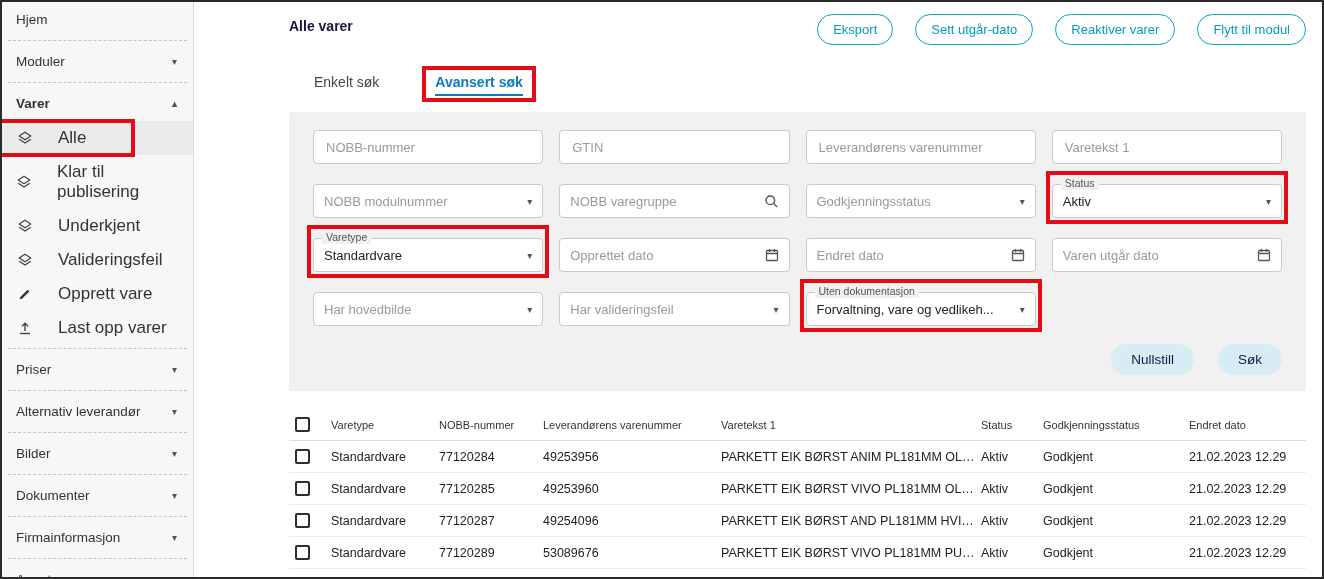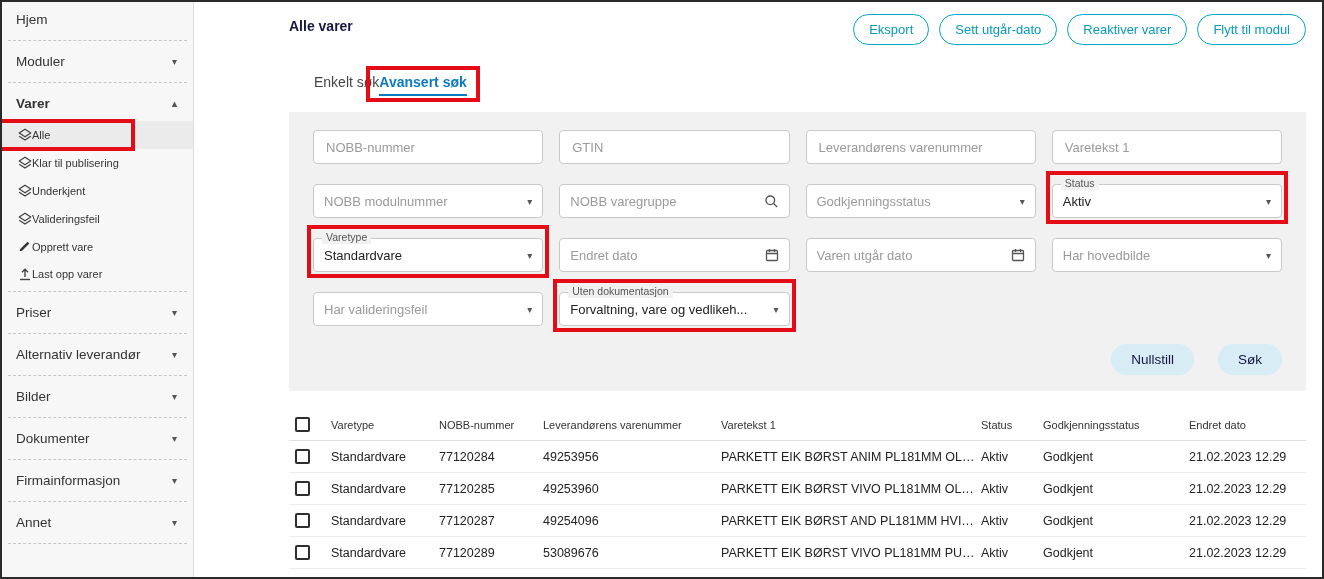--- a/index.html
+++ b/index.html
@@ -8,32 +8,32 @@
     width:1324px;height:579px;border:2px solid #2a2a2a;background:#fff;
     display:flex;overflow:hidden;
     font-family:"Liberation Sans",sans-serif;color:#222;
   }
   
   .sidebar{width:192px;flex:0 0 192px;background:#f7f7f7;border-right:1px solid #ddd;}
   .side-item{display:flex;align-items:center;justify-content:space-between;
     padding:10px 14px;font-size:13.5px;color:#333;cursor:pointer;}
   .side-item .chev{font-size:10px;color:#555;margin-right:2px;}
   .side-item.bold{font-weight:700;gap:28px;}
-  .sub-item{display:flex;align-items:center;gap:0;padding:7px 14px 7px 15px;
-    font-size:11px;color:#333;cursor:pointer;}
+  .sub-item{display:flex;align-items:center;gap:26px;padding:7px 14px 7px 15px;
+    font-size:17px;color:#333;cursor:pointer;}
   .sub-item .ic{width:15px;display:flex;align-items:center;justify-content:center;}
   .sub-item.active{background:#ebebeb;}
   .divider{border-bottom:1px dashed #c6c6c6;margin:3px 6px;}
   
   .main{flex:1;position:relative;padding:0 16px 0 95px;background:#fff;min-width:0;}
   .page-title{margin-top:16px;font-size:14px;font-weight:600;color:#16163f;}
-  .actions{position:absolute;top:12px;right:16px;display:flex;gap:10px;}
+  .actions{position:absolute;top:12px;right:16px;display:flex;gap:22px;}
   .action-btn{border:1.5px solid #00a7c7;color:#0899bd;background:#fff;border-radius:17px;
     padding:7px 15px;font-size:13px;font-family:inherit;cursor:pointer;white-space:nowrap;}
-  .tabs{display:flex;margin-top:40px;margin-left:25px;font-size:14px;}
+  .tabs{display:flex;gap:56px;margin-top:40px;margin-left:25px;font-size:14px;}
   .tab{color:#444;cursor:pointer;padding-bottom:4px;}
   .tab.active{color:#0b7bc0;border-bottom:2px solid #0b7bc0;font-weight:bold;}
   
   .panel{margin-top:16px;background:#f1f1f1;border-radius:2px;padding:18px 24px 16px;}
   .fgrid{display:grid;grid-template-columns:repeat(4,1fr);column-gap:16px;row-gap:20px;}
   .field{position:relative;height:34px;background:#fff;border:1px solid #c9c9c9;border-radius:4px;
     display:flex;align-items:center;padding:0 10px;font-size:13px;color:#999;cursor:pointer;}
   .field input{border:none;outline:none;width:100%;font-size:13px;font-family:inherit;color:#222;background:transparent;}
   .field input::placeholder{color:#9a9a9a;}
   .field .ph{color:#9a9a9a;flex:1;overflow:hidden;white-space:nowrap;text-overflow:ellipsis;}
@@ -225,20 +225,29 @@
           <span class="val">Aktiv</span>
           <span class="caret">▾</span>
         </div>
 
         <div class="field hl" style="--hli:-14px -7px -7px -7px">
           <span class="flabel">Varetype</span>
           <span class="val">Standardvare</span>
           <span class="caret">▾</span>
         </div>
         <div class="field">
+          <span class="ph">Opprettet dato</span>
+          <span class="ficon">
+            <svg width="14" height="14" viewBox="0 0 14 14" fill="none" stroke="#555" stroke-width="1.3">
+                <rect x="1.5" y="2.5" width="11" height="10" rx="1"></rect>
+                <path d="M1.5 5.5h11M4.5 1v3M9.5 1v3"></path>
+              </svg>
+          </span>
+        </div>
+        <div class="field">
           <span class="ph">Endret dato</span>
           <span class="ficon">
             <svg width="14" height="14" viewBox="0 0 14 14" fill="none" stroke="#555" stroke-width="1.3">
                 <rect x="1.5" y="2.5" width="11" height="10" rx="1"></rect>
                 <path d="M1.5 5.5h11M4.5 1v3M9.5 1v3"></path>
               </svg>
           </span>
         </div>
         <div class="field">
           <span class="ph">Varen utgår dato</span>

